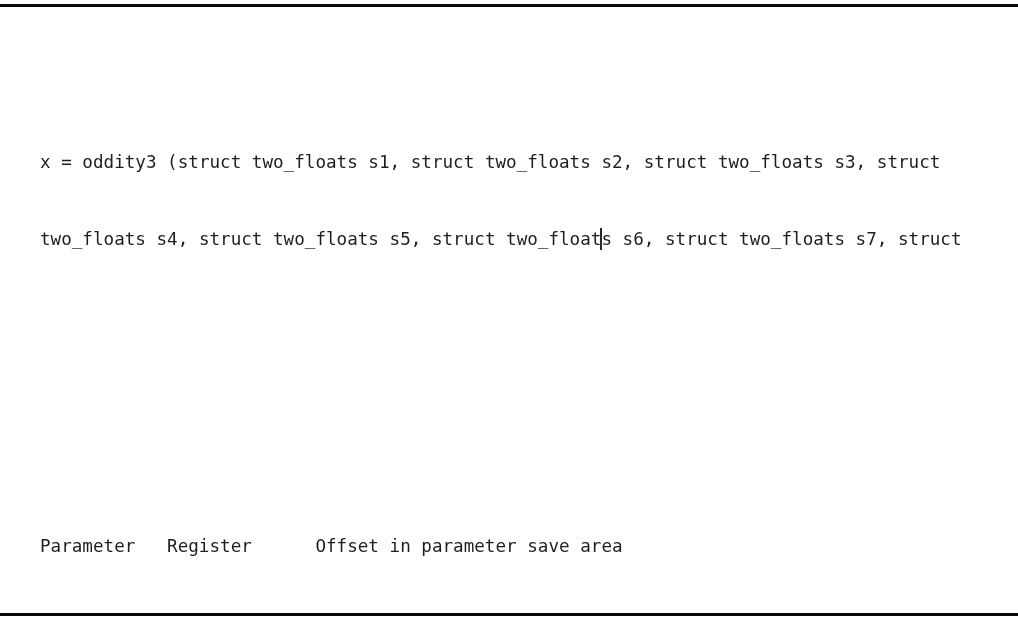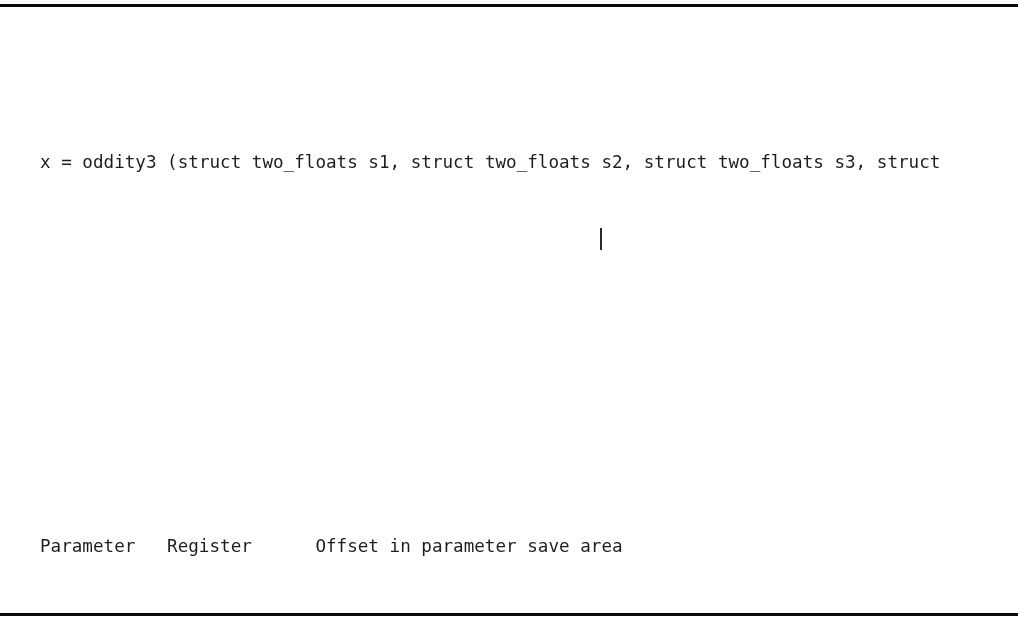--- a/index.html
+++ b/index.html
@@ -38,21 +38,21 @@
 </head>
 <body>
 
 <div class="rule rule-top"></div>
 <div class="rule rule-bottom"></div>
 
 <div class="content">
 
   <div>
     <div class="line"><span>x = oddity3 (struct two_floats s1, struct two_floats s2, struct two_floats s3, struct</span></div>
-    <div class="line"><span class="caret" style="left: calc(53ch - 1px);"></span></div>
+    <div class="line"><span>two_floats s4, struct two_floats s5, struct two_floats s6, struct two_floats s7, struct</span><span class="caret" style="left: calc(53ch - 1px);"></span></div>
   </div>
 
   <div class="blank"></div>
 
   <div>
     <div class="trow">
       <span class="c0">Parameter</span>
       <span class="c1">Register</span>
       <span class="c2">Offset in parameter save area</span>
     </div>

